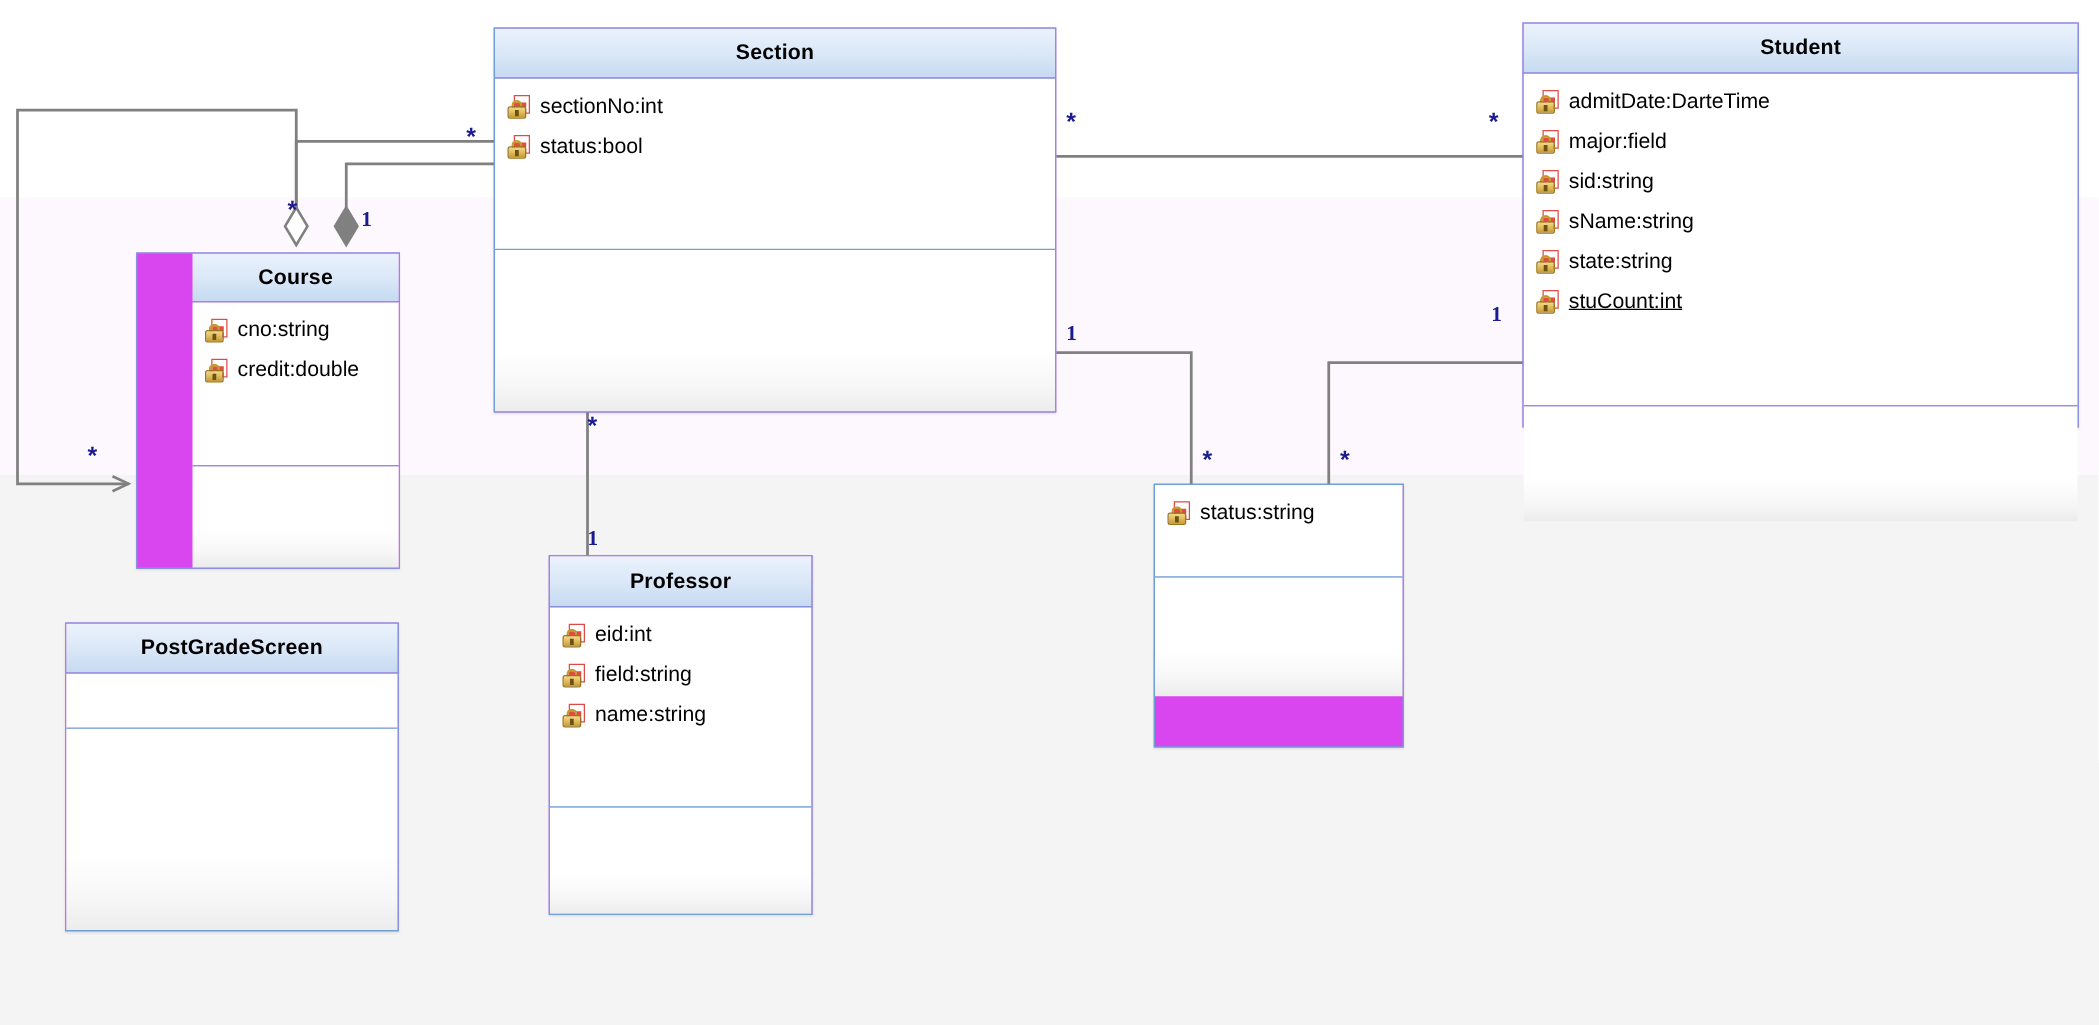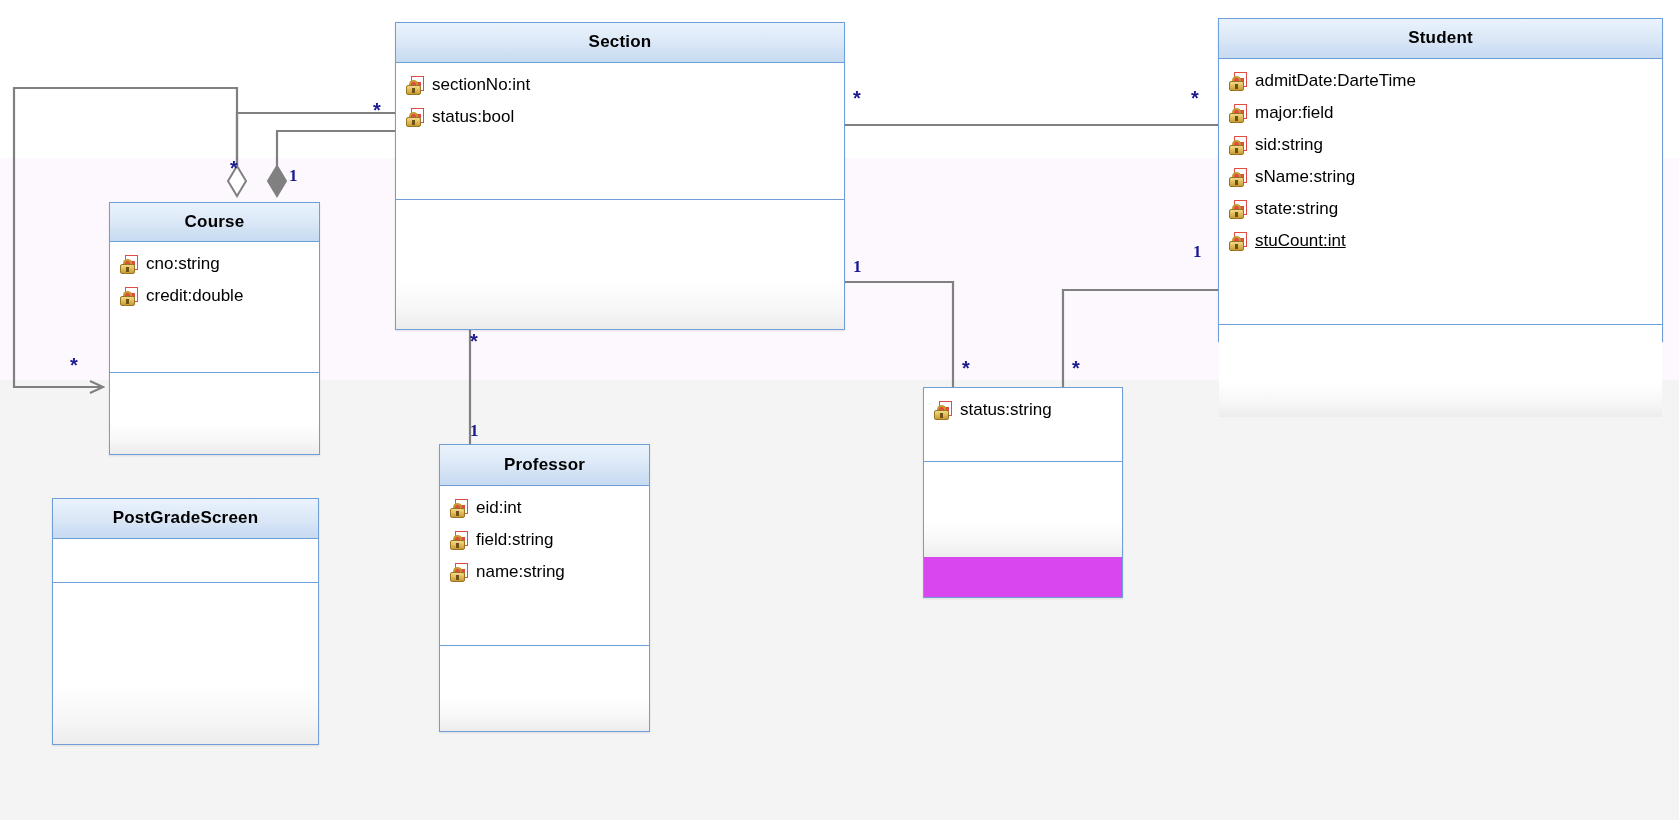--- a/index.html
+++ b/index.html
@@ -296,21 +296,21 @@
           <span class="sheet"></span>
             <span class="shackle"></span>
             <span class="body"></span>
         </span>
         <span class="attr-label static">stuCount:int</span>
       </div>
     </div>
     <div class="uml-ops" style="height:92px;"></div>
   </div>
 
-  <div class="uml-class" style="left:109px; top:202px; width:211px; height:253px;">
+  <div class="uml-class" style="left:109px; top:202px; width:211px; height:253px;padding-left:44px;">
     <div class="uml-header" style="height:39px;">
       <span>Course</span>
     </div>
     <div class="uml-attrs" style="height:131px;">
       <div class="attr-row">
         <span class="lock-icon">
           <span class="sheet"></span>
             <span class="shackle"></span>
             <span class="body"></span>
         </span>

